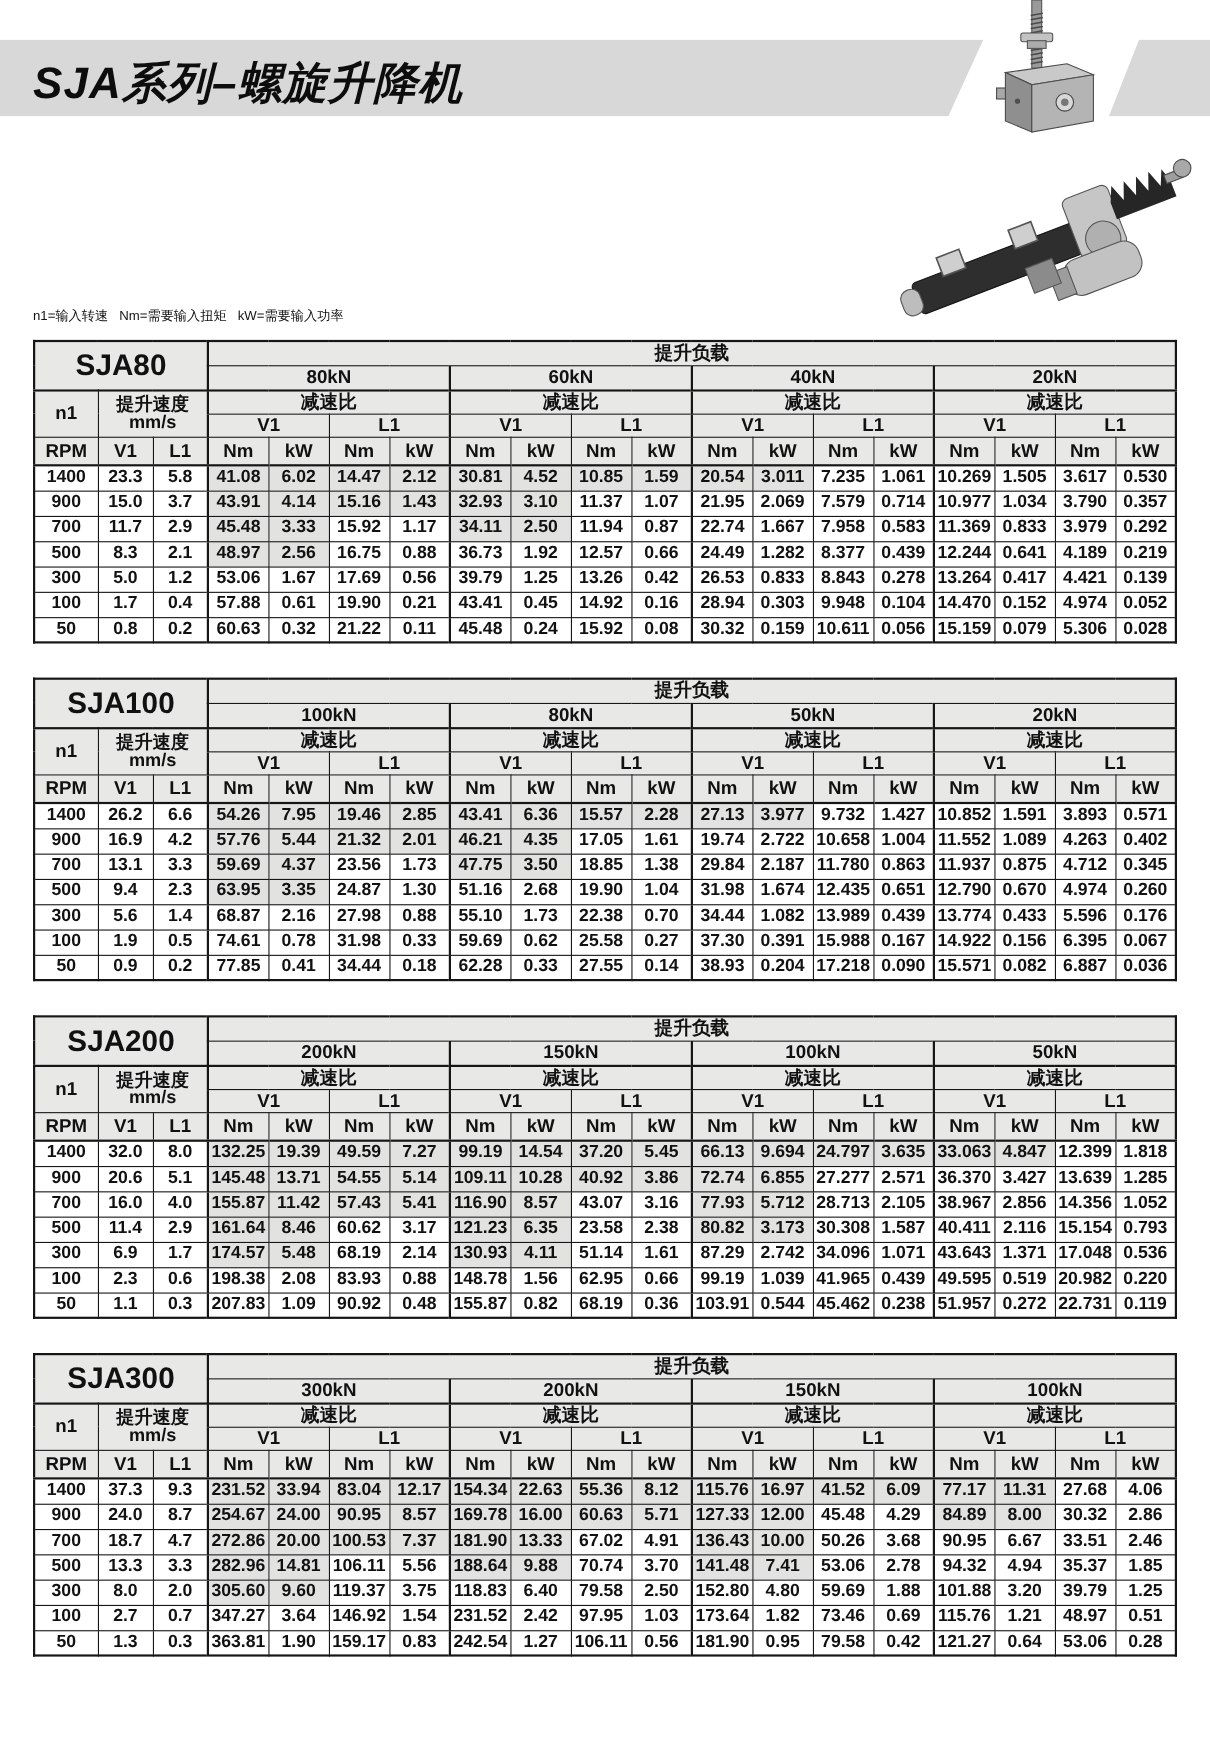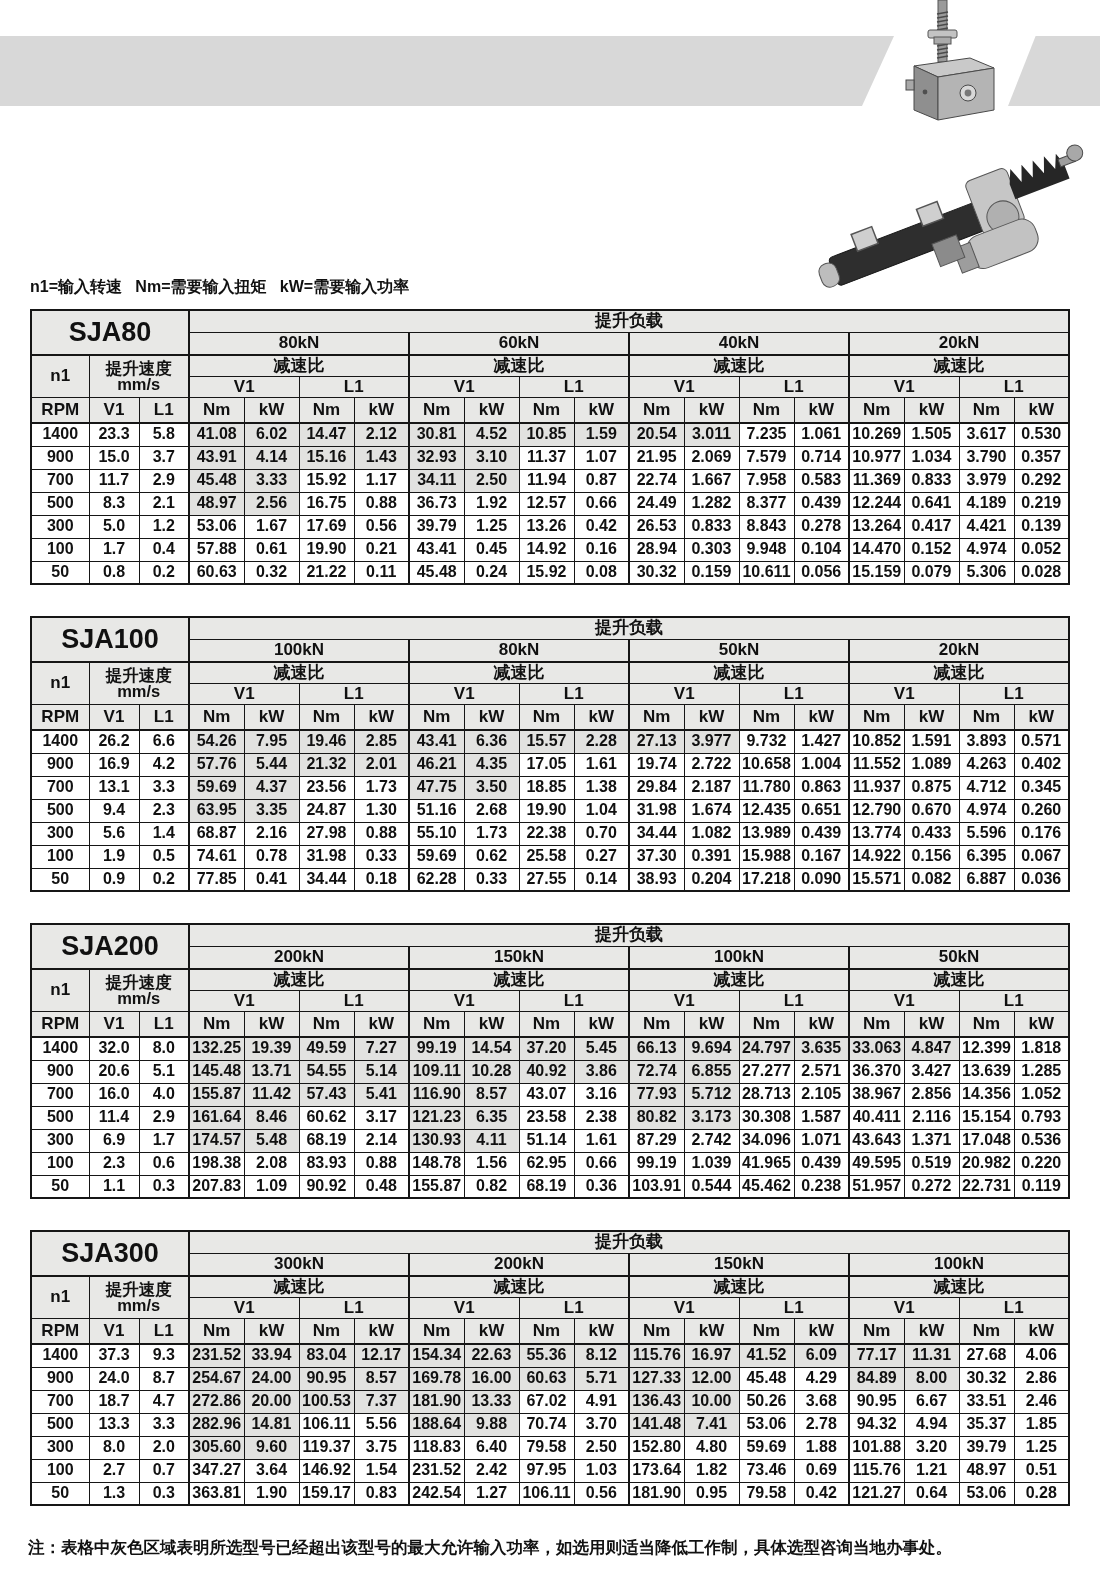--- a/index.html
+++ b/index.html
@@ -32,21 +32,21 @@
   .page-title{
     position:absolute;left:30px;top:48px;
     font-size:40px;font-weight:bold;font-style:italic;
     letter-spacing:1px;color:#0d0d0d;white-space:nowrap;
   }
   .jack-svg{position:absolute;left:876px;top:0;width:134px;height:122px}
   .actuator-svg{position:absolute;left:806px;top:124px;width:290px;height:172px}
 
   
   .legend{
-    margin:0 0 11px 30px;font-size:16px;font-weight:bold;
+    margin:0 0 11px 30px;font-size:12px;font-weight:normal;
     white-space:pre;line-height:22px;
   }
   .footnote{
     margin:19px 0 0 28px;font-size:16.5px;font-weight:bold;white-space:nowrap;
   }
 
   
   .tables-section{margin-left:30px}
   table.spec{
     border-collapse:collapse;table-layout:fixed;
@@ -74,20 +74,21 @@
   .spec .speed-cell div{line-height:1.0;font-size:16.5px}
 </style>
 </head>
 <body>
 
 <div class="page">
 
   <div class="header">
     <div class="title-band"></div>
     <div class="band-fragment"></div>
+    <h1 class="page-title">SJA系列–螺旋升降机</h1>
 
     <svg class="jack-svg" viewBox="0 0 134 122">
 
       <rect x="62" y="0" width="9" height="62" fill="#9a9a9a" stroke="#555" stroke-width="1"></rect>
       <g stroke="#4a4a4a" stroke-width="1.4">
         <line x1="61" y1="14" x2="72" y2="12"></line>
           <line x1="61" y1="18" x2="72" y2="16"></line>
         <line x1="61" y1="22" x2="72" y2="20"></line>
           <line x1="61" y1="26" x2="72" y2="24"></line>
         <line x1="61" y1="30" x2="72" y2="28"></line>
@@ -1041,15 +1042,14 @@
             <td>0.42</td>
             <td class="group-start">121.27</td>
             <td>0.64</td>
             <td>53.06</td>
             <td>0.28</td>
           </tr>
         </tbody>
       </table>
     </div>
 
-  <div class="footnote">注：表格中灰色区域表明所选型号已经超出该型号的最大允许输入功率，如选用则适当降低工作制，具体选型咨询当地办事处。</div>
 
 </div>
 
 </body></html>

